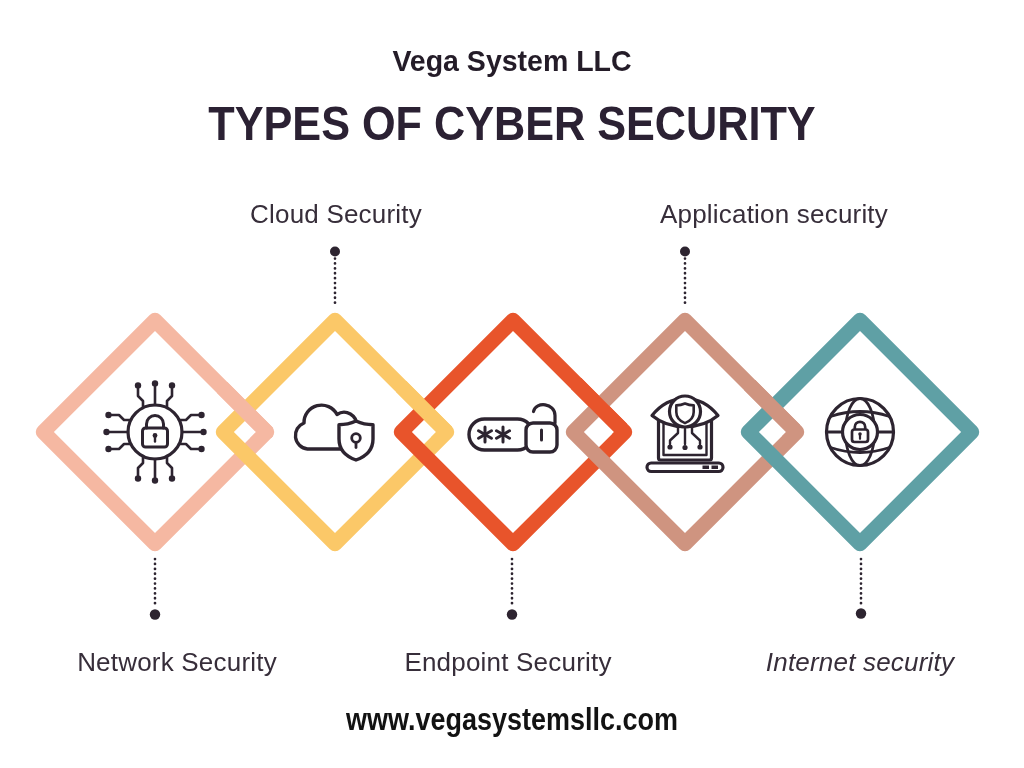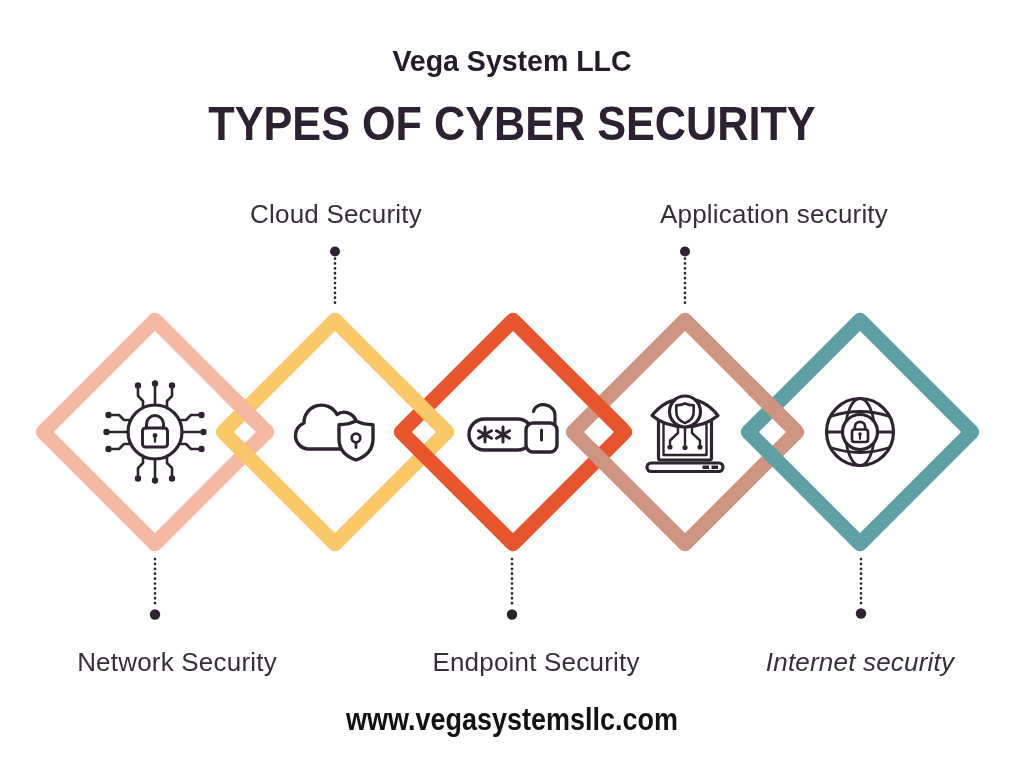--- a/index.html
+++ b/index.html
@@ -11,21 +11,21 @@
   .title{position:absolute;left:0;top:96px;width:1024px;text-align:center;margin:0;
          font-size:48px;font-weight:700;color:#2b2133;letter-spacing:0px;
          transform:scaleX(.9);}
   .art{position:absolute;left:0;top:0;width:1024px;height:768px;}
   .lbl{position:absolute;white-space:nowrap;font-size:26px;color:#372e3a;
        transform:translateX(-50%);letter-spacing:.2px;}
   .lbl-top{top:199px;}
   .lbl-bottom{top:647px;}
   .lbl-network{left:177px;}
   .lbl-cloud{left:336px;}
-  .lbl-endpoint{left:508px;margin-left:28px;}
+  .lbl-endpoint{left:508px;}
   .lbl-application{left:730px;margin-left:44px;}
   .lbl-internet{left:860px;font-style:italic;}
   .footer{position:absolute;left:0;top:702px;width:1024px;text-align:center;
           font-size:31px;font-weight:700;color:#121212;transform:scaleX(.87);}
 </style>
 </head>
 <body>
 
 <div class="canvas">
 

